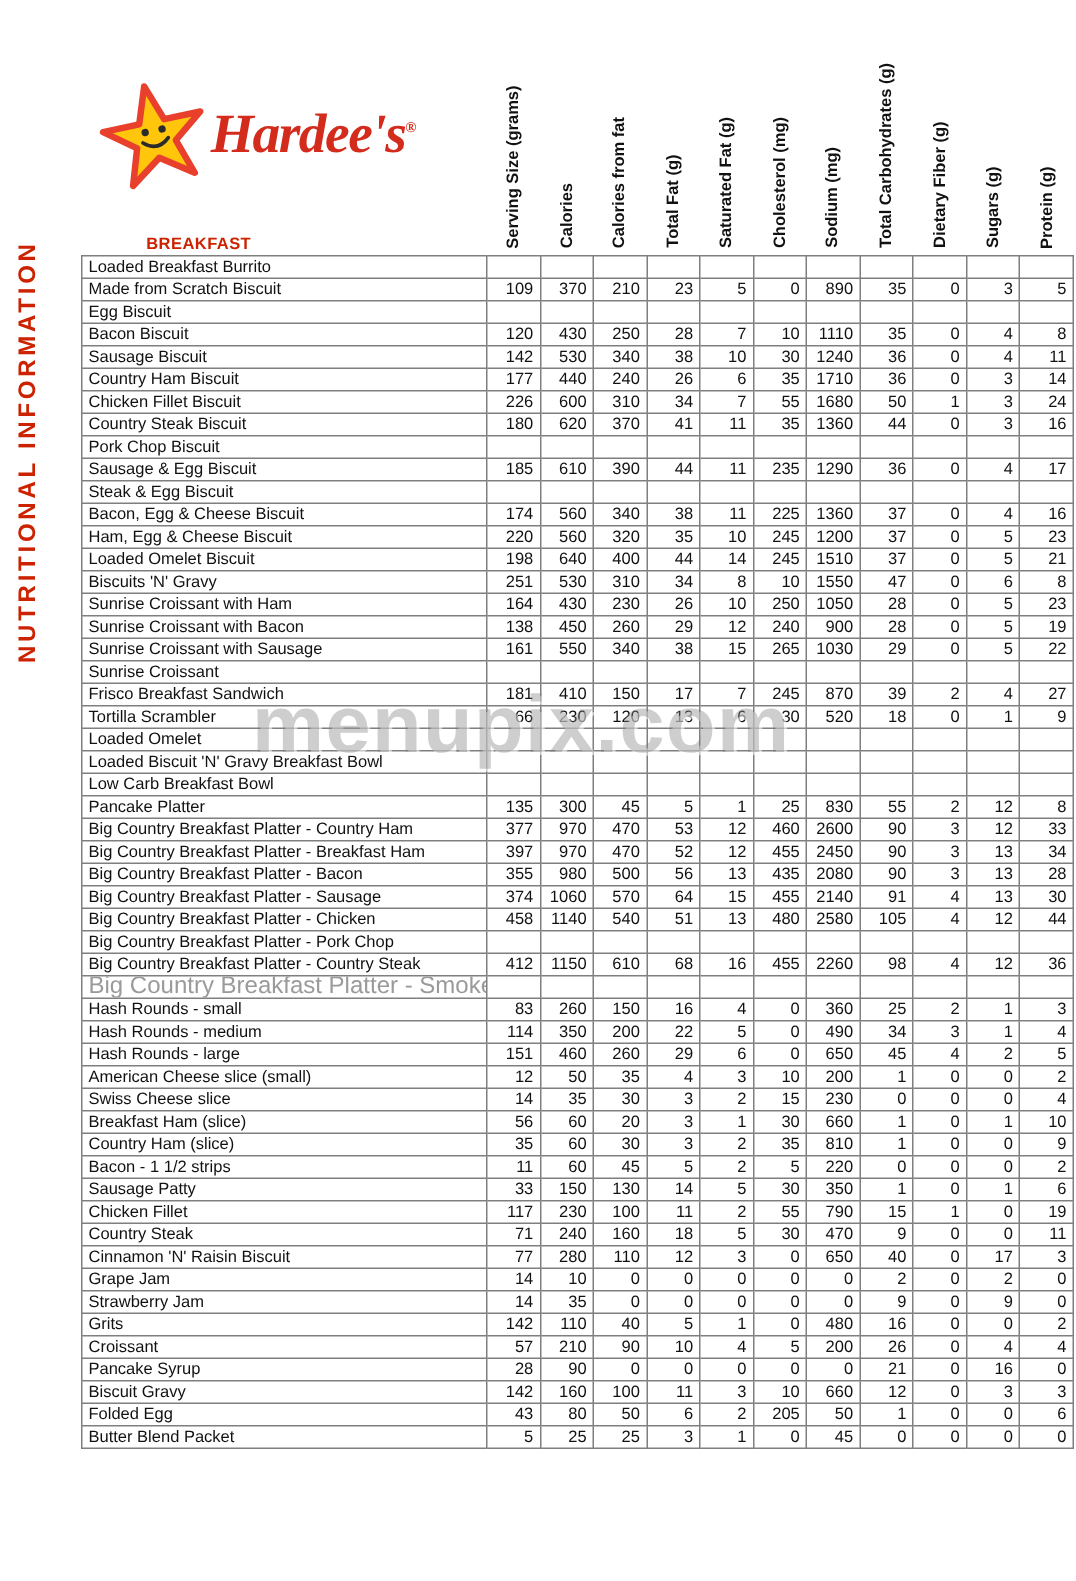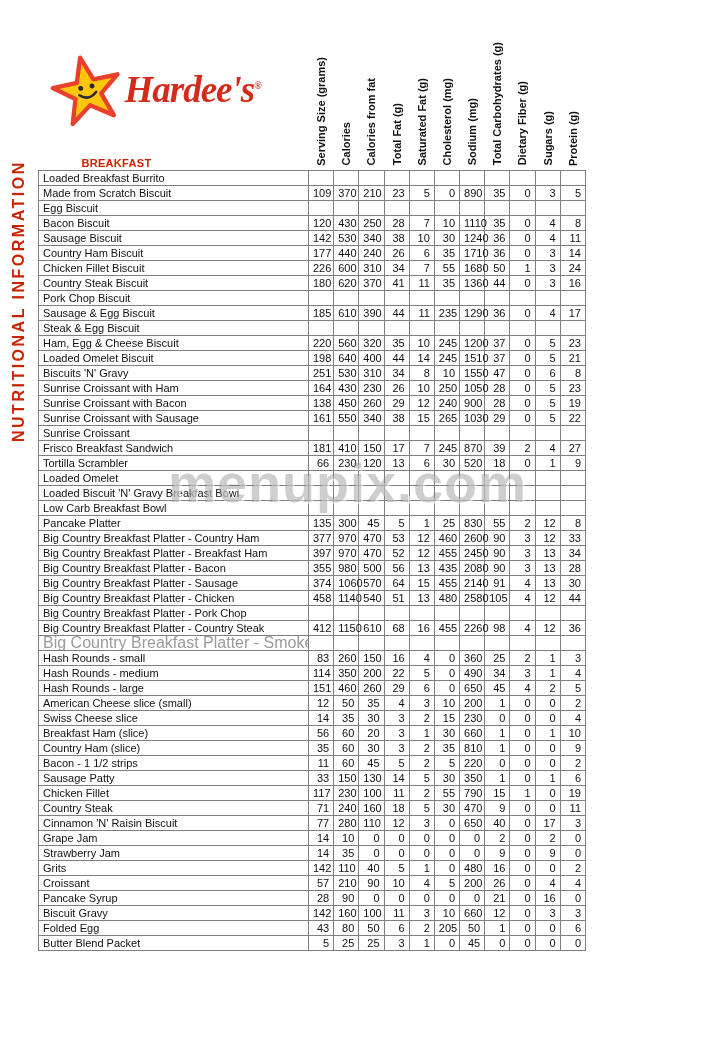--- a/index.html
+++ b/index.html
@@ -22,23 +22,23 @@
     transform: rotate(-90deg);
     color: #cc2200;
     font-weight: bold;
     font-size: 16px;
     letter-spacing: 2.5px;
     white-space: nowrap;
   }
 
   table.nutrition {
     position: absolute;
-    left: 38px;
+    left: 54px;
     top: 14px;
-    width: 548px;
+    width: 662px;
     border-collapse: collapse;
     table-layout: fixed;
   }
 
   thead th {
     border: none;
     vertical-align: bottom;
     font-weight: normal;
     background: #ffffff;
   }
@@ -310,20 +310,34 @@
           <td class="num"></td>
           <td class="num"></td>
           <td class="num"></td>
           <td class="num"></td>
           <td class="num"></td>
           <td class="num"></td>
           <td class="num"></td>
           <td class="num"></td>
         </tr>
         <tr>
+          <td class="item">Bacon, Egg &amp; Cheese Biscuit</td>
+          <td class="num">174</td>
+          <td class="num">560</td>
+          <td class="num">340</td>
+          <td class="num">38</td>
+          <td class="num">11</td>
+          <td class="num">225</td>
+          <td class="num">1360</td>
+          <td class="num">37</td>
+          <td class="num">0</td>
+          <td class="num">4</td>
+          <td class="num">16</td>
+        </tr>
+        <tr>
           <td class="item">Ham, Egg &amp; Cheese Biscuit</td>
           <td class="num">220</td>
           <td class="num">560</td>
           <td class="num">320</td>
           <td class="num">35</td>
           <td class="num">10</td>
           <td class="num">245</td>
           <td class="num">1200</td>
           <td class="num">37</td>
           <td class="num">0</td>

